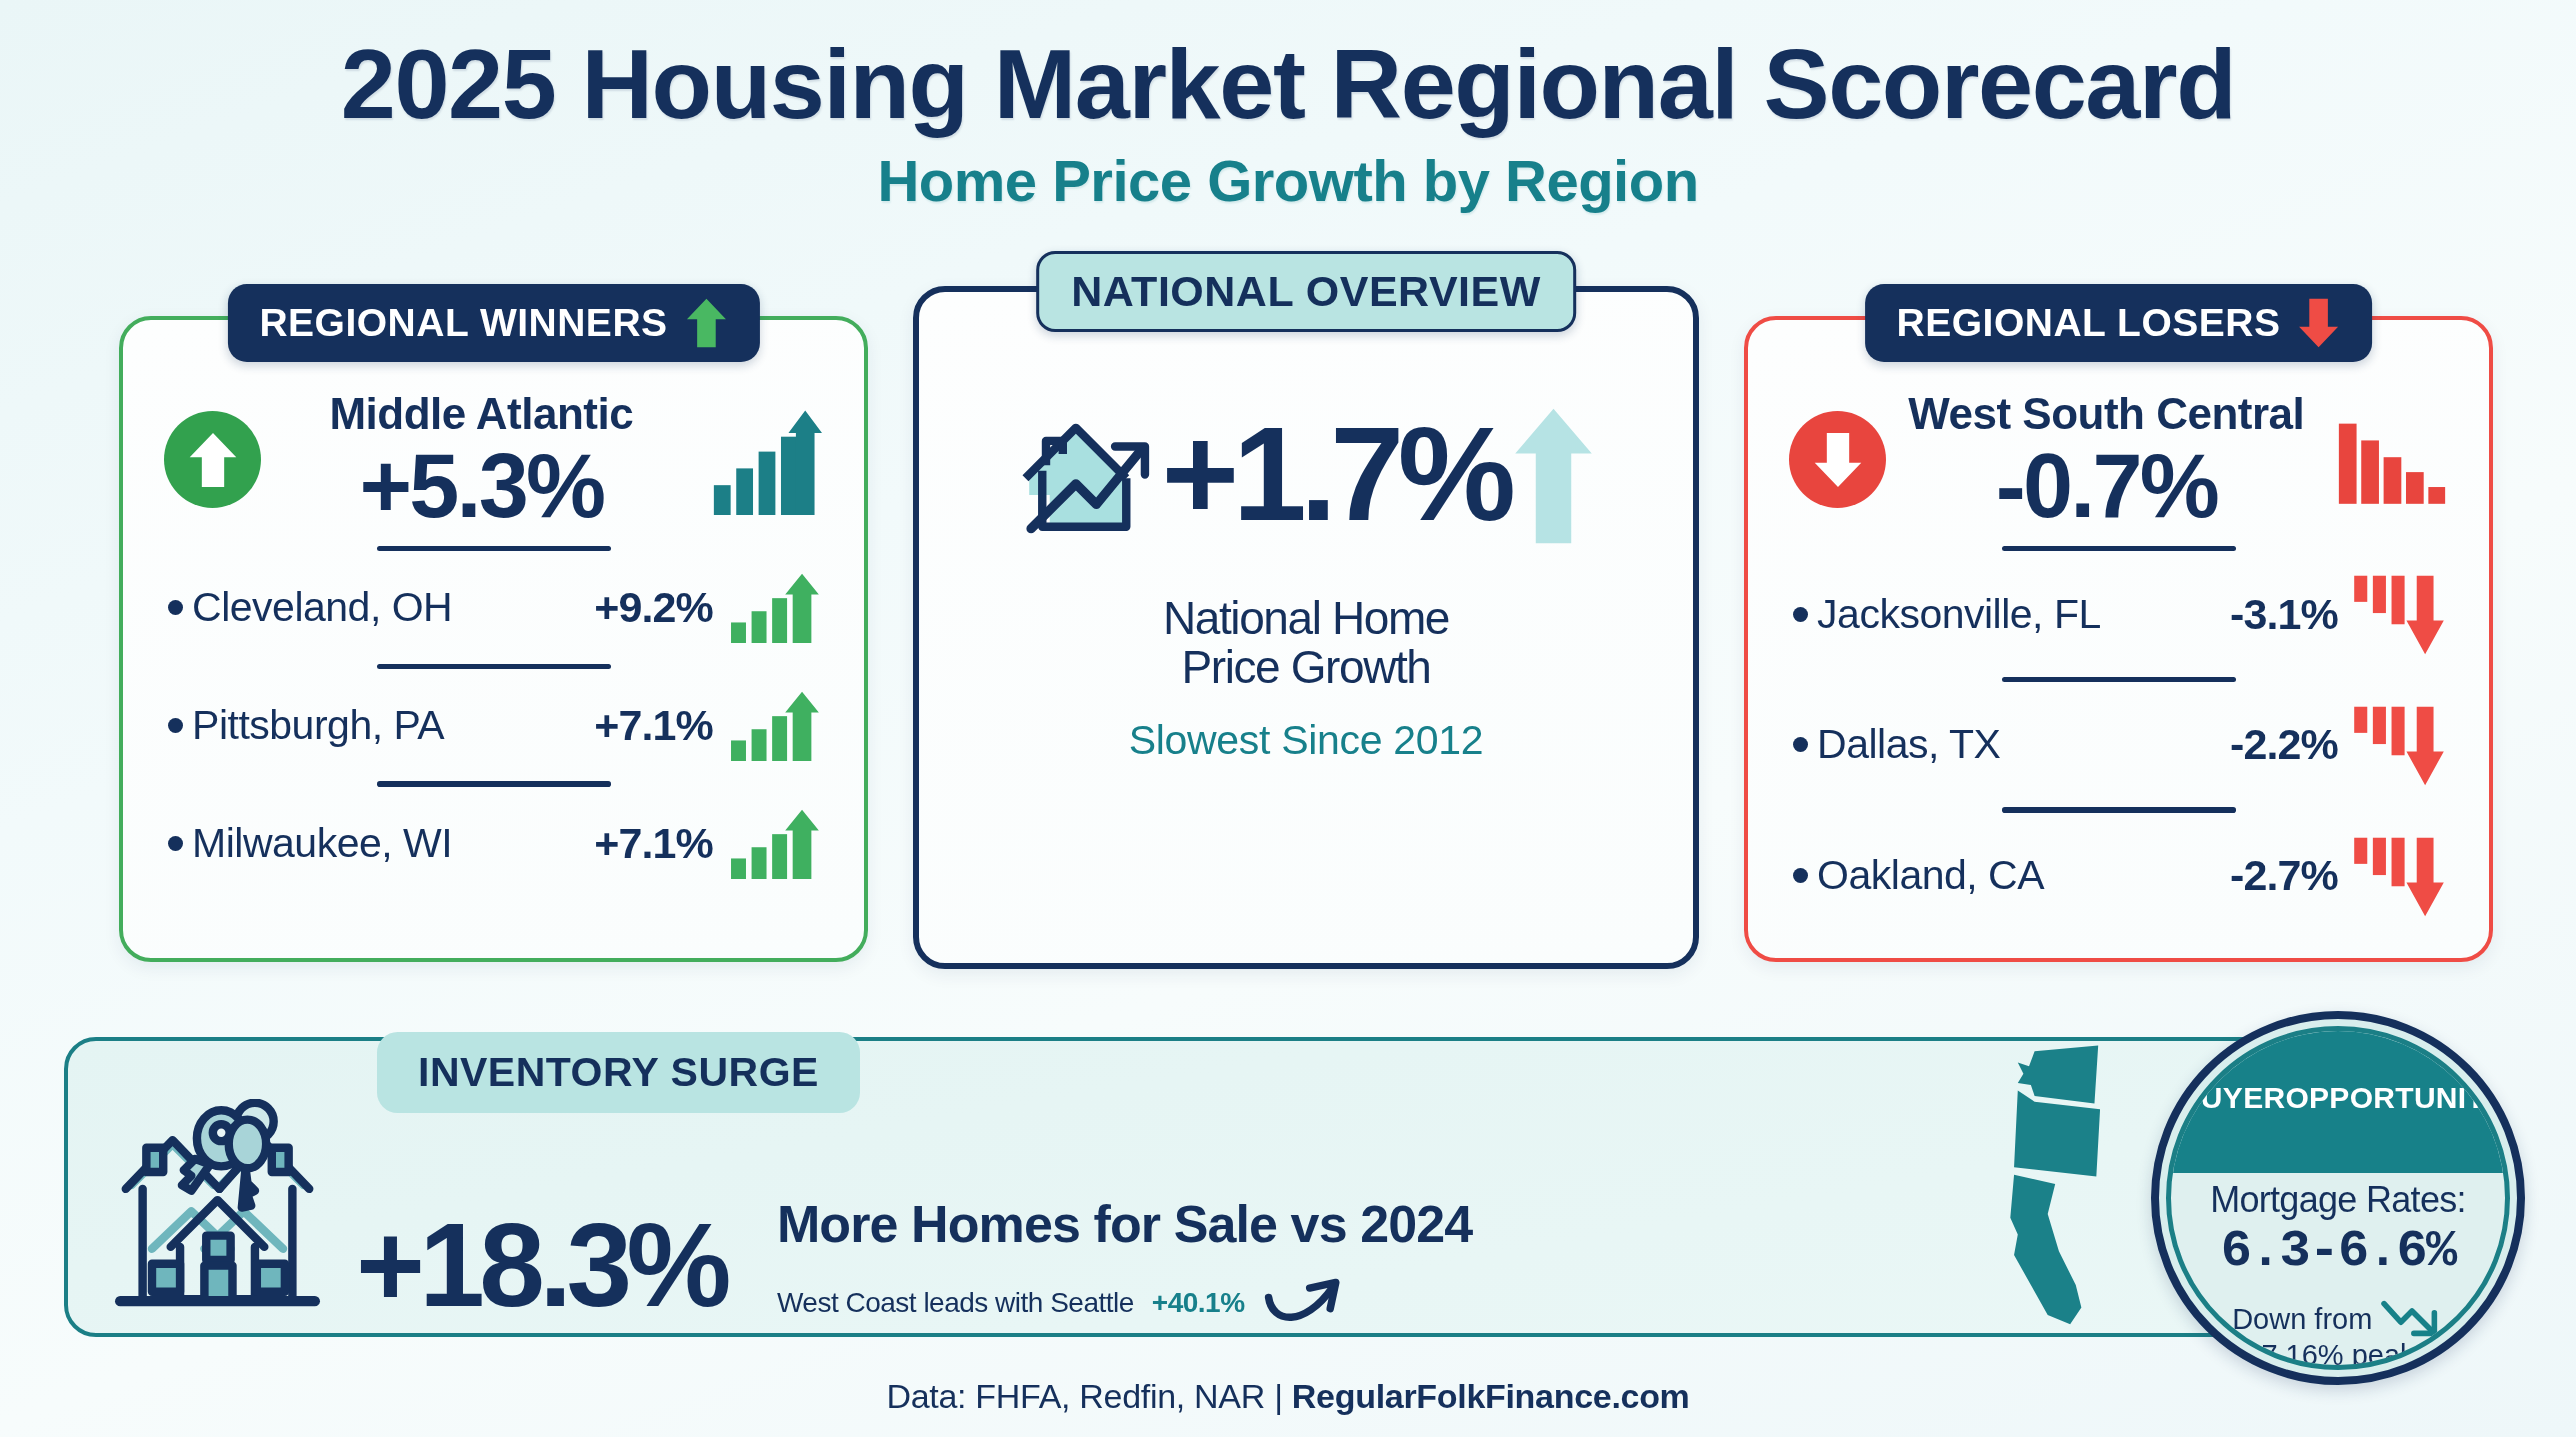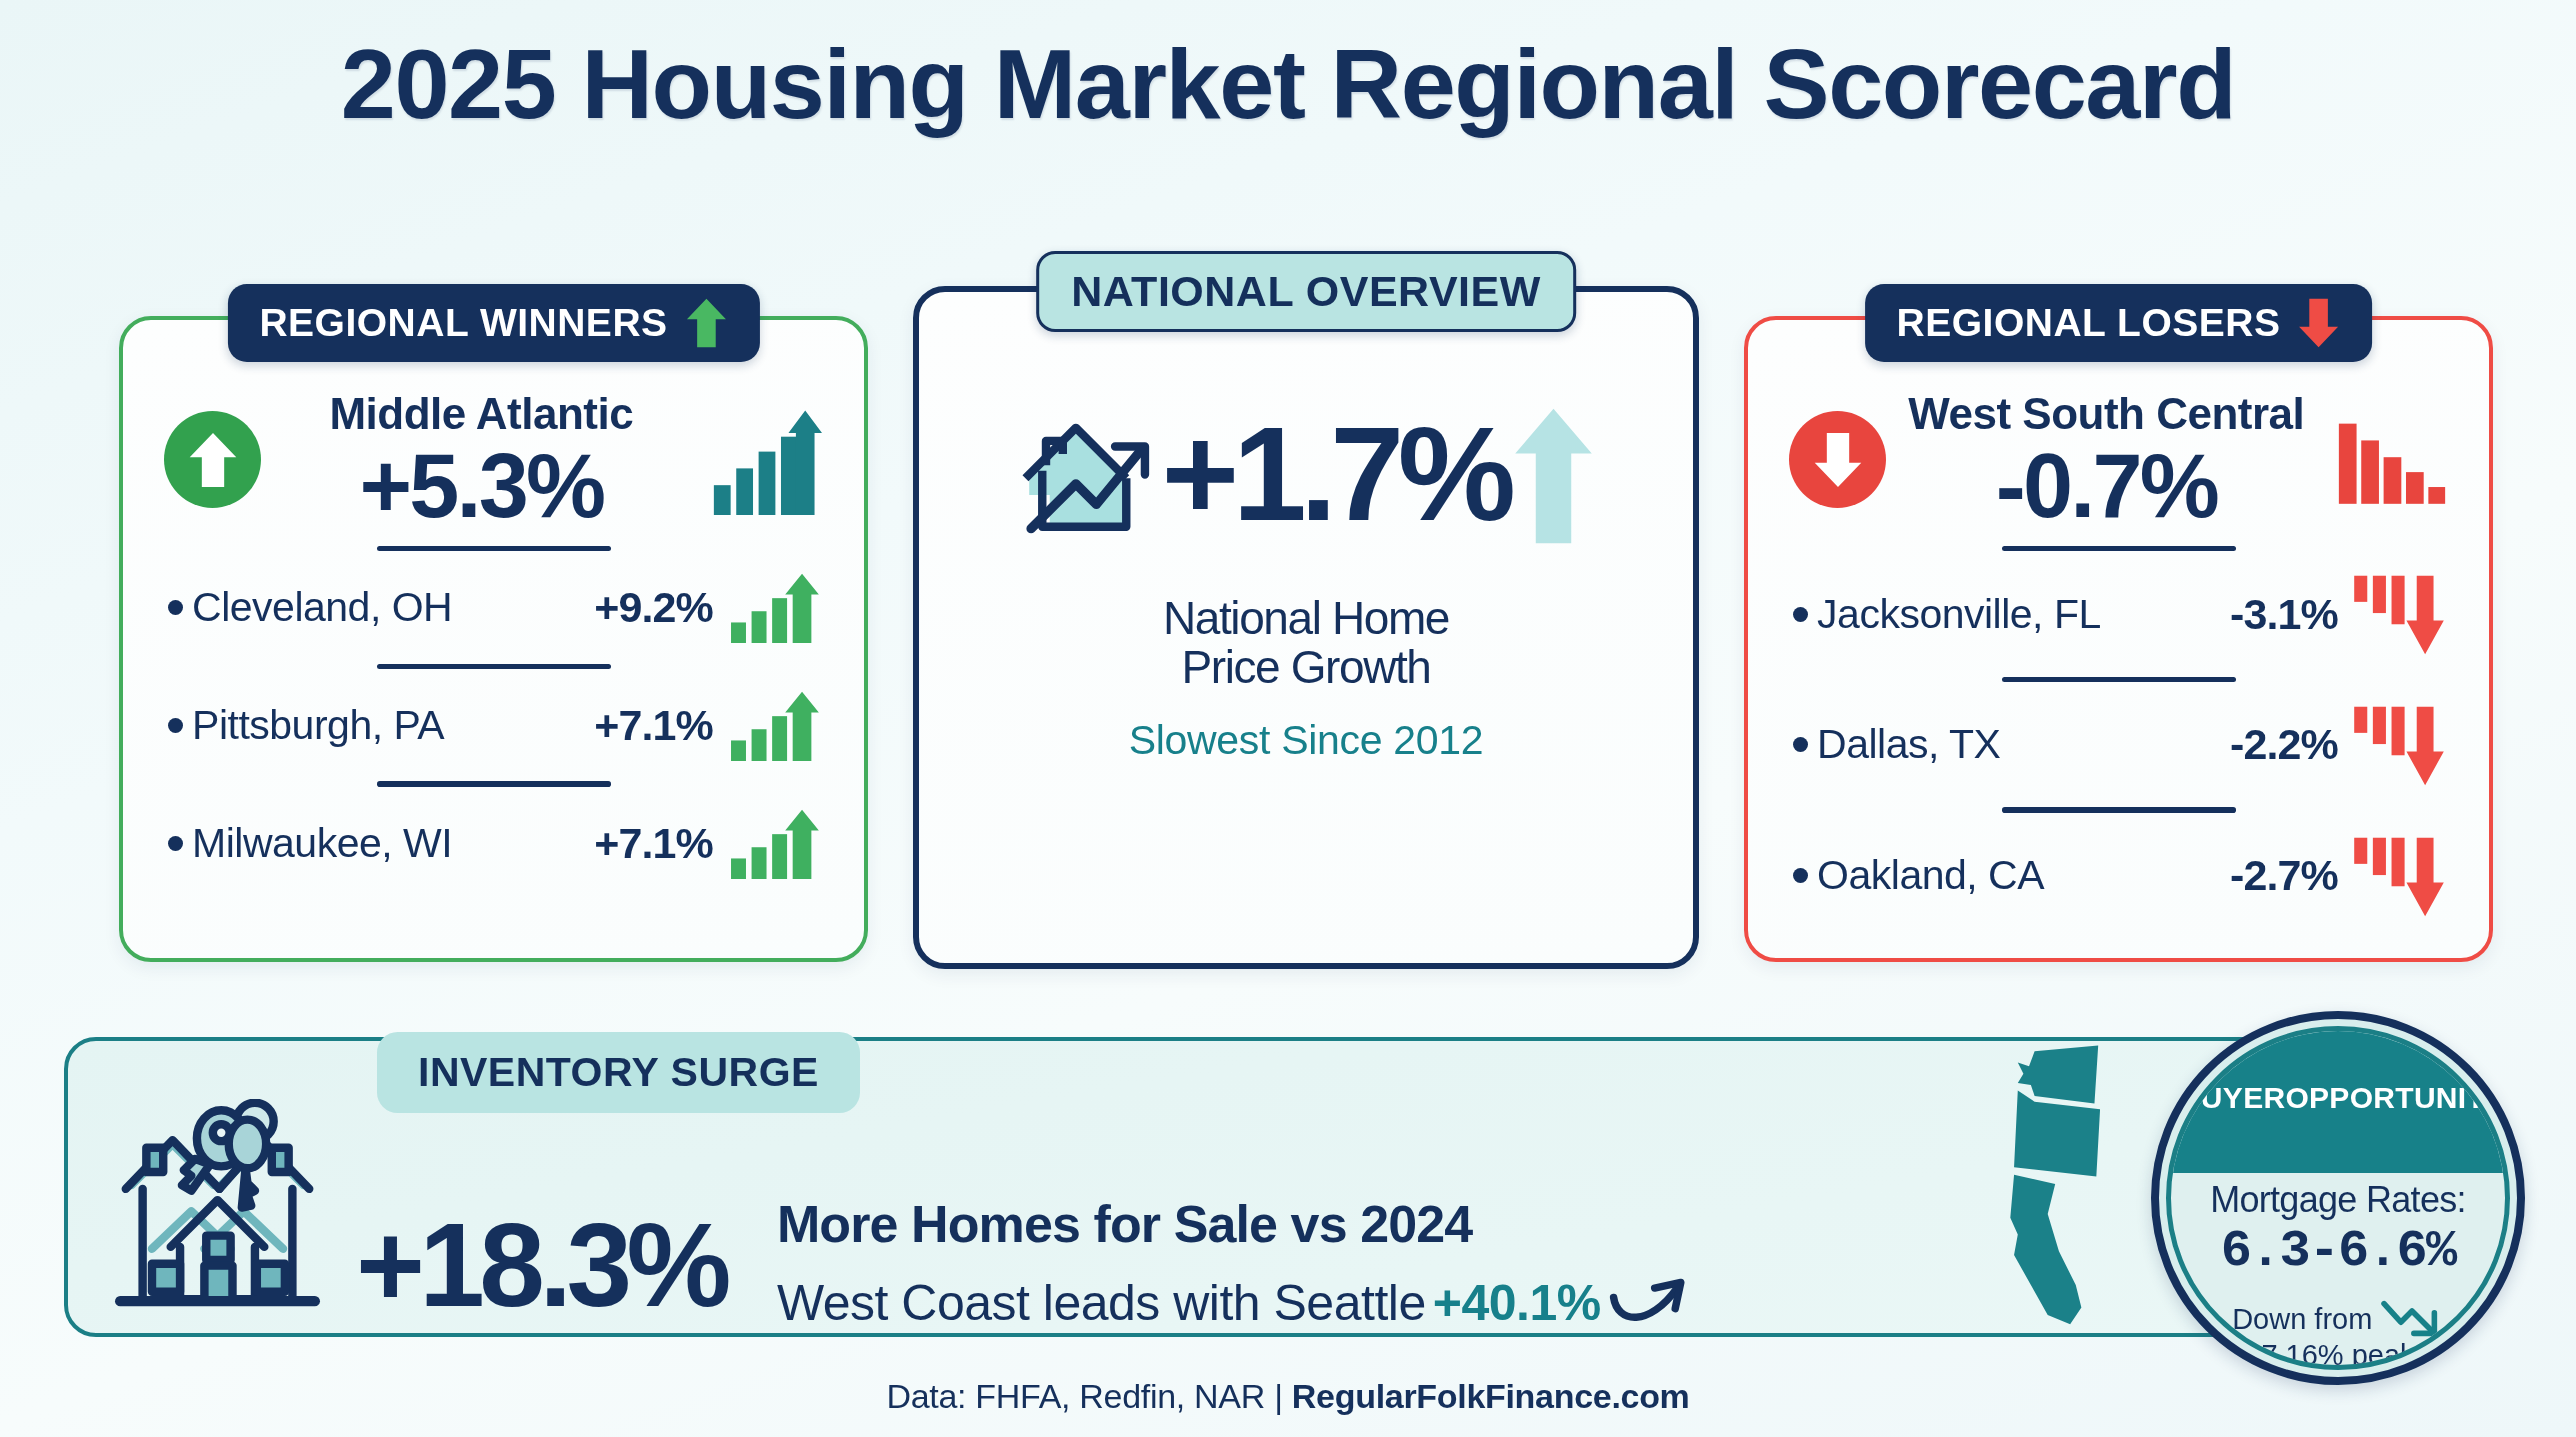--- a/index.html
+++ b/index.html
@@ -121,21 +121,21 @@
   }
   .inv-badge {
     position: absolute; top: -9.4px; left: 309px;
     background: #b9e4e2; color: #15305c;
     font-size: 41px; font-weight: 800; letter-spacing: 0.5px;
     padding: 17px 41px; border-radius: 20.6px;
   }
   .inv-pct { font-size: 118px; font-weight: 800; color: #15305c; letter-spacing: -5.6px; margin-left: 26px; }
   .inv-texts { margin-left: 51px; }
   .inv-line1 { font-size: 52px; font-weight: 800; color: #15305c; letter-spacing: -0.9px; }
-  .inv-line2 { font-size: 50px; color: #15305c; margin-top: 19px; letter-spacing: -0.5px; display: flex; align-items: center; gap: 7px; }
+  .inv-line2 { font-size: 28px; color: #15305c; margin-top: 19px; letter-spacing: -0.5px; display: flex; align-items: center; gap: 18px; }
   .inv-accent { color: #17808b; font-weight: 800; }
 
   
   .buyer {
     position: absolute;
     right: 51px; top: 1011px;
     width: 374px; height: 374px;
     border-radius: 50%;
     border: 8.4px solid #15305c;
     background: #d8eeed;
@@ -162,20 +162,21 @@
   }
   .footer .brand { font-weight: 700; }
 
   .map-svg { position: absolute; right: 403px; top: 1034px; }
 </style>
 </head>
 <body>
 
 <div class="header">
   <div class="title">2025 Housing Market Regional Scorecard</div>
+  <div class="subtitle">Home Price Growth by Region</div>
 </div>
 
 <div class="cards-row">
 
   <div class="card winners">
     <div class="card-badge dark">
       <span class="lbl">REGIONAL WINNERS</span>
       <svg width="43" height="52" viewBox="0 0 46 56">
         <path d="M23 2 L44 24 H33 V54 H13 V24 H2 Z" fill="#49b862"></path>
       </svg>

